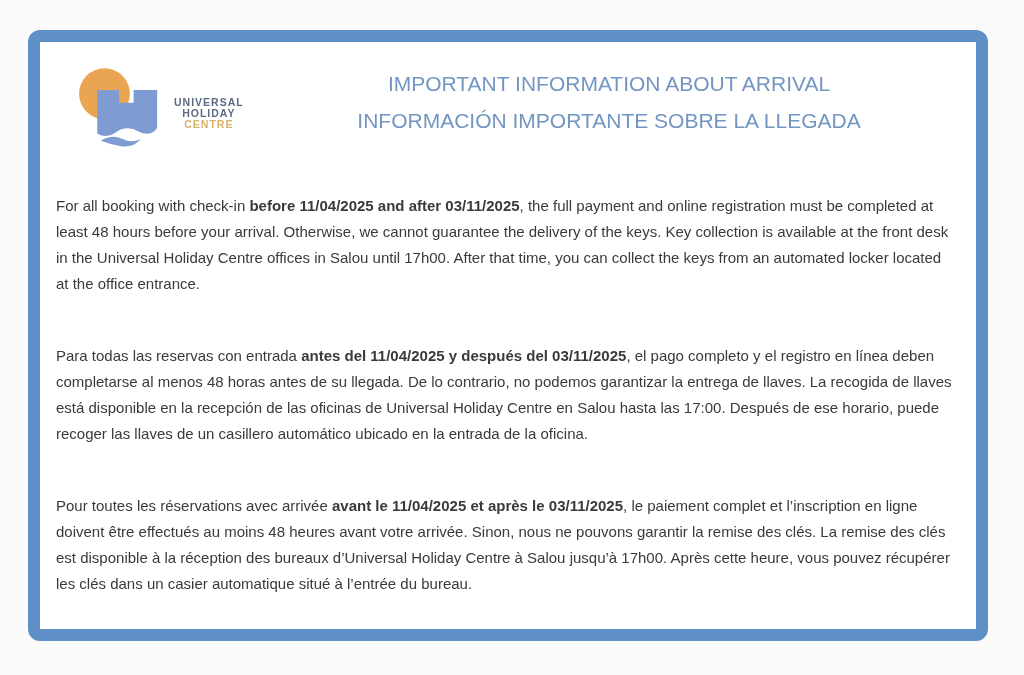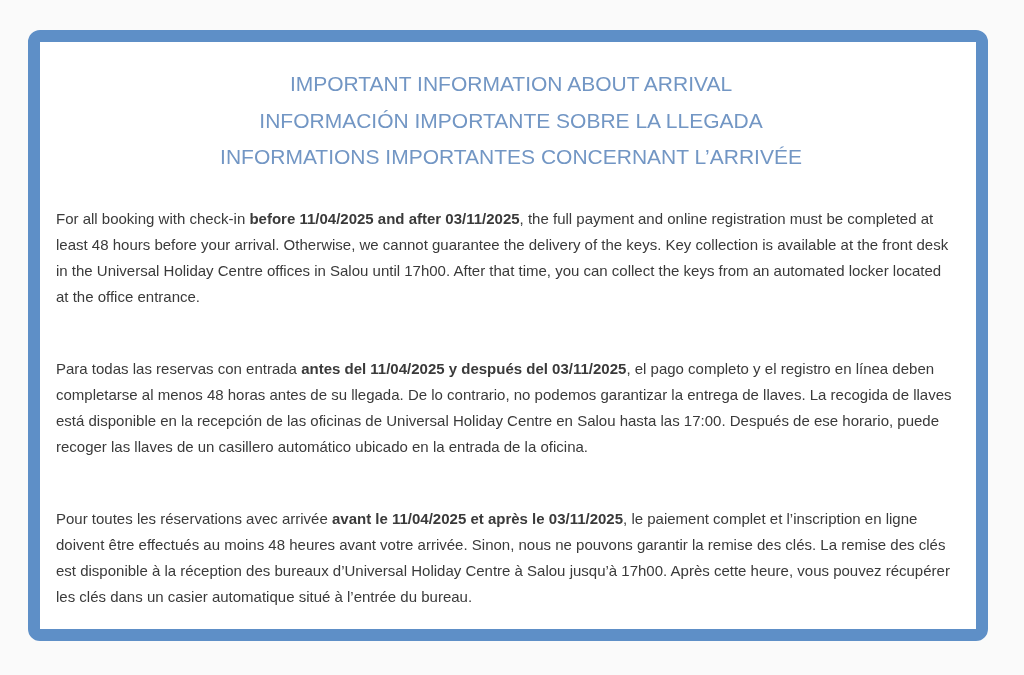--- a/index.html
+++ b/index.html
@@ -63,41 +63,56 @@
     line-height: 36.5px;
     padding-top: 6px;
   }
   .content {
     padding: 12px 22px 0 16px;
     color: #3a3a3a;
     font-size: 15px;
     line-height: 26px;
   }
   .content p {
-    margin: 16px 0 46px 0;
+    margin: 3px 0 46px 0;
   }
   .content p:last-child {
     margin-bottom: 0;
   }
   .content .b {
     font-weight: bold;
   }
 </style>
 </head>
 <body>
 
 <div class="frame">
 
   <div class="header">
 
+    <div class="logo">
+      <svg width="118" height="92" viewBox="0 0 130 100">
+
+        <circle cx="38" cy="32" r="28" fill="#e9a551"></circle>
+
+        <path d="M30 28 H54 V42 H70 V28 H96 V70
+                 Q88 80 76 74 Q62 66 50 75 Q40 82 30 76 Z" fill="#7f9cd2"></path>
+
+        <path d="M34 84 Q46 76 58 82 Q68 87 78 82 Q70 92 56 90 Q44 88 34 84 Z" fill="#7f9cd2"></path>
+      </svg>
+      <div class="logo-text">
+        <div>UNIVERSAL</div>
+        <div>HOLIDAY</div>
+        <div class="centre">CENTRE</div>
+      </div>
+    </div>
 
     <div class="heading">
         <div>IMPORTANT INFORMATION ABOUT ARRIVAL</div>
         <div>INFORMACIÓN IMPORTANTE SOBRE LA LLEGADA</div>
-        <div>INFORMATIONS IMPORTANTES CONCERNANT L’ARRIVÉE</div>
       </div>
 
   </div>
 
   <div class="content">
       <p><span>For all booking with check-in </span><span class="b">before 11/04/2025 and after 03/11/2025</span><span>, the full payment and online registration must be completed at least 48 hours before your arrival. Otherwise, we cannot guarantee the delivery of the keys. Key collection is available at the front desk in the Universal Holiday Centre offices in Salou until 17h00. After that time, you can collect the keys from an automated locker located at the office entrance.</span></p>
       <p><span>Para todas las reservas con entrada </span><span class="b">antes del 11/04/2025 y después del 03/11/2025</span><span>, el pago completo y el registro en línea deben completarse al menos 48 horas antes de su llegada. De lo contrario, no podemos garantizar la entrega de llaves. La recogida de llaves está disponible en la recepción de las oficinas de Universal Holiday Centre en Salou hasta las 17:00. Después de ese horario, puede recoger las llaves de un casillero automático ubicado en la entrada de la oficina.</span></p>
       <p><span>Pour toutes les réservations avec arrivée </span><span class="b">avant le 11/04/2025 et après le 03/11/2025</span><span>, le paiement complet et l’inscription en ligne doivent être effectués au moins 48 heures avant votre arrivée. Sinon, nous ne pouvons garantir la remise des clés. La remise des clés est disponible à la réception des bureaux d’Universal Holiday Centre à Salou jusqu’à 17h00. Après cette heure, vous pouvez récupérer les clés dans un casier automatique situé à l’entrée du bureau.</span></p>
     </div>
 

